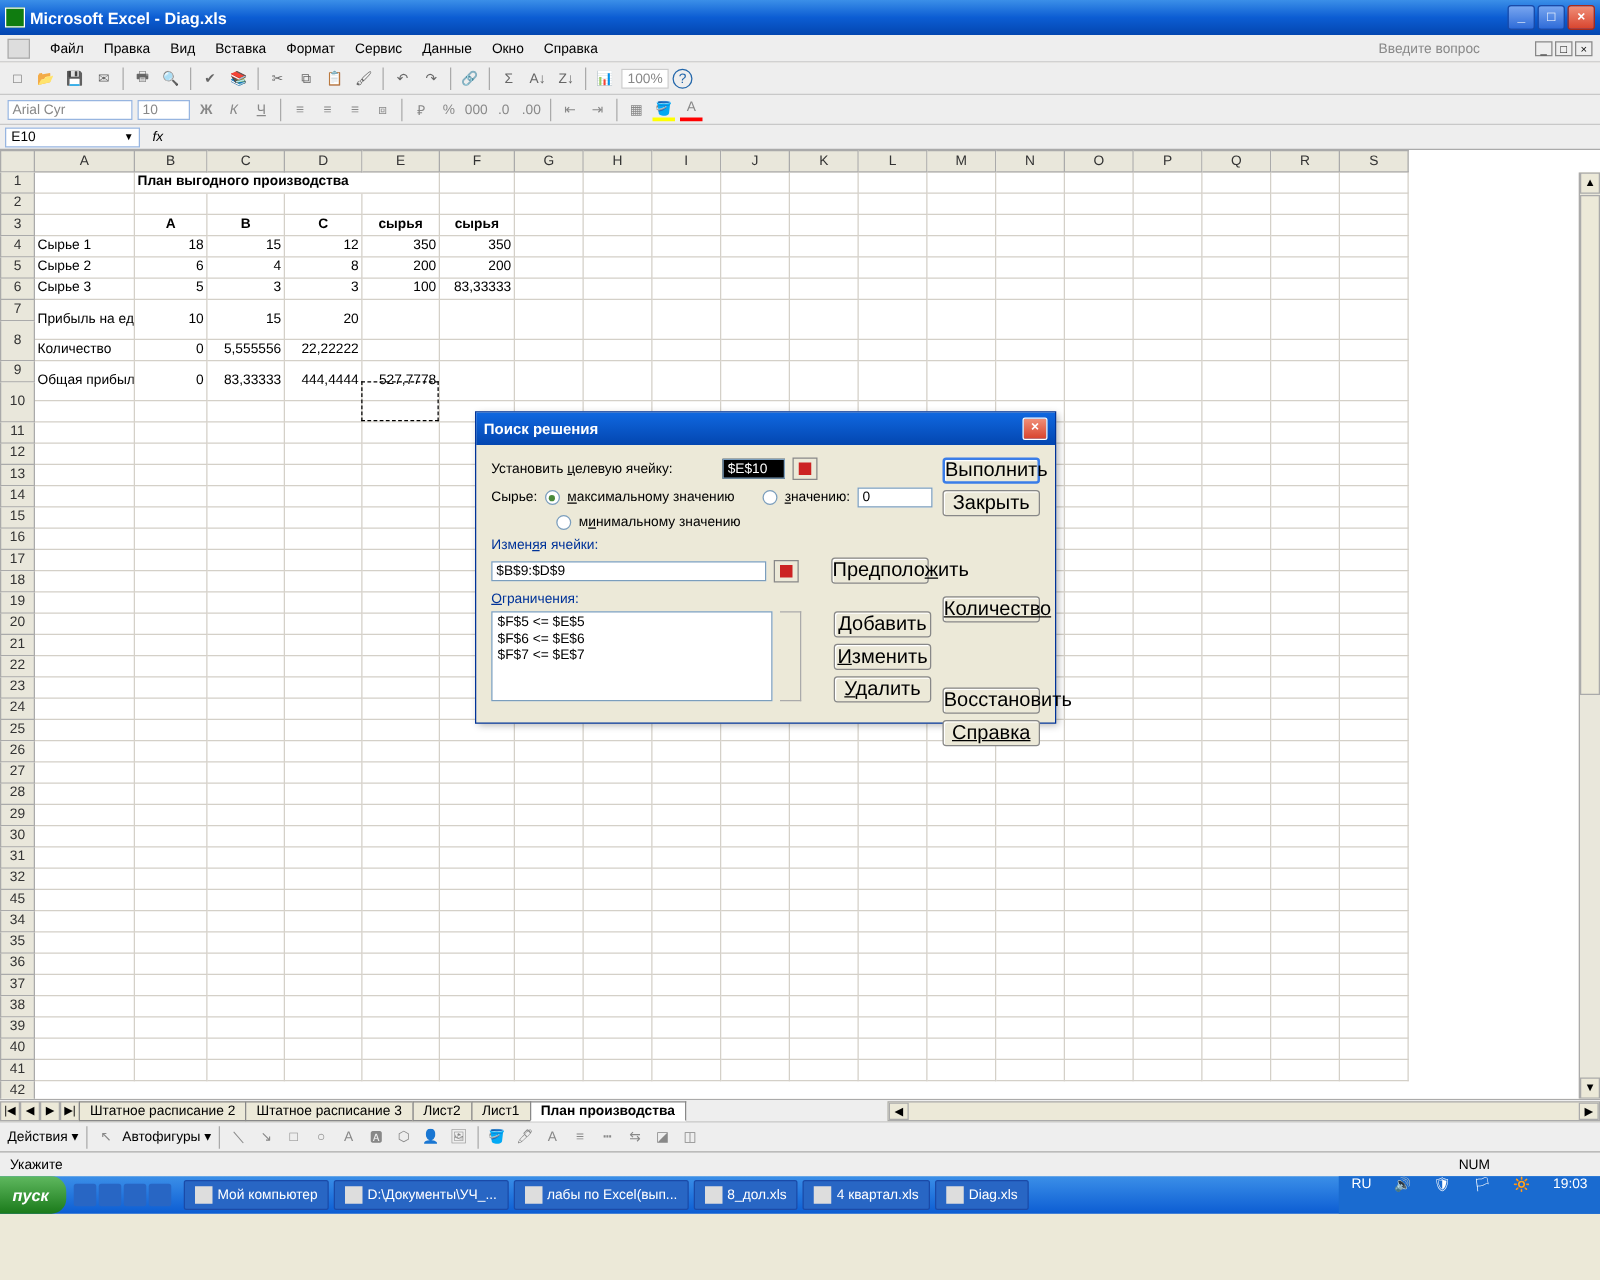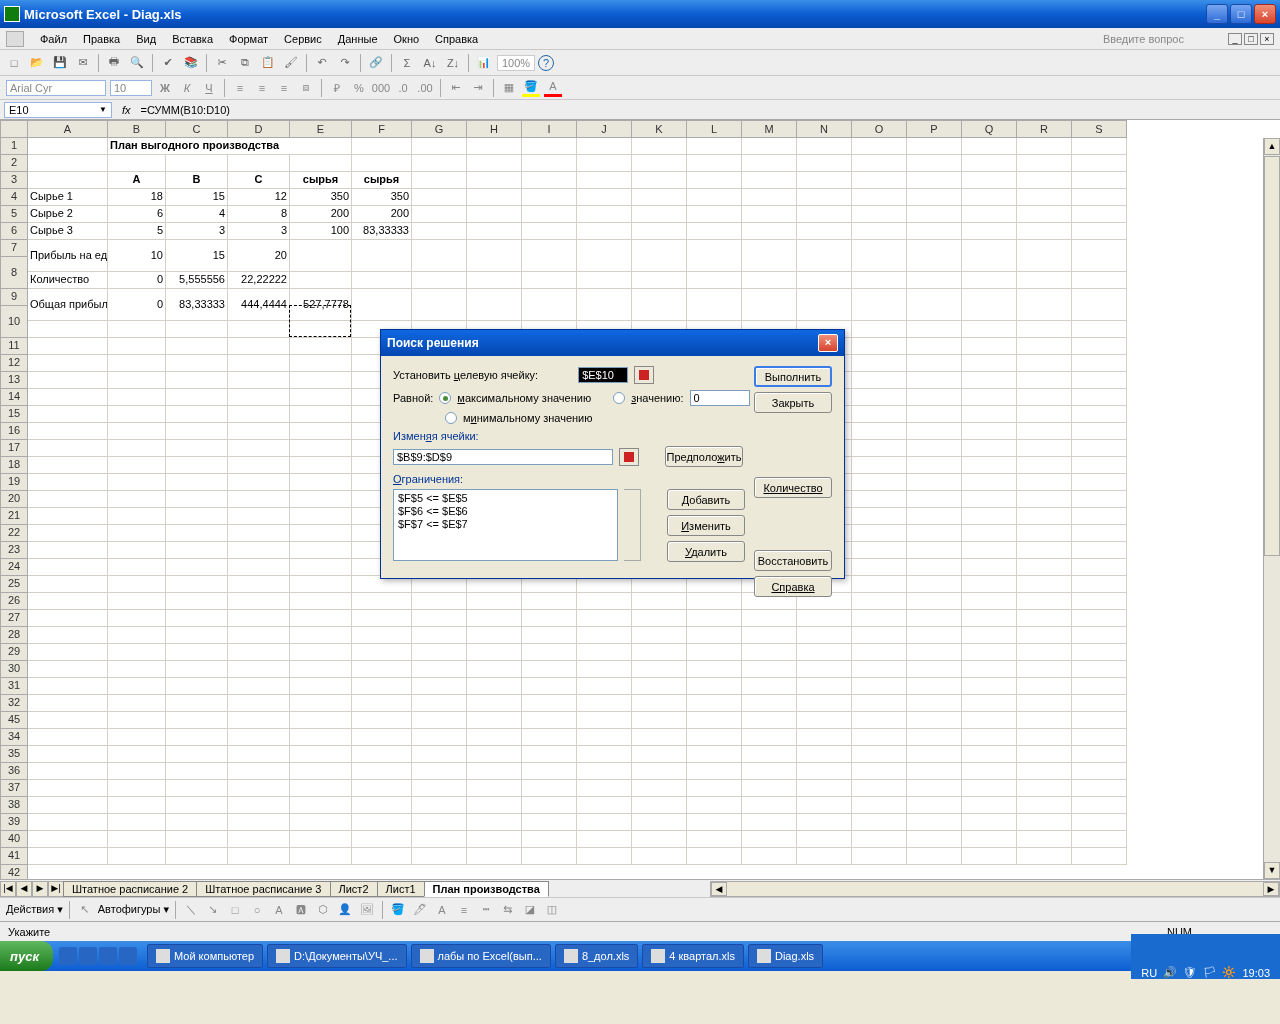--- a/index.html
+++ b/index.html
@@ -78,34 +78,34 @@
 .hscroll{margin-left:auto;width:570px;height:16px;background:#ece9d8;border:1px solid #aaa;display:flex;}
 .hscroll .harr{width:16px;border:1px solid #aaa;background:#ece9d8;text-align:center;font-size:9px;line-height:12px;}
 .hscroll .htrack{flex:1;}
 .draw-bar{height:24px;background:#eee;border-top:1px solid #c8c8c8;display:flex;align-items:center;padding:0 6px;gap:4px;font-size:11px;}
 .status-bar{height:20px;background:#eee;border-top:1px solid #aaa;display:flex;align-items:center;padding:0 8px;font-size:11px;}
 .status-bar .right{margin-left:auto;padding-right:80px;}
 .taskbar{height:30px;background:linear-gradient(#3b8fe8,#0c5dd3);display:flex;align-items:center;color:#fff;font-size:11px;}
 .start-btn{height:30px;padding:0 14px 0 10px;background:linear-gradient(#5fb85f,#1a7a1a);border-radius:0 12px 12px 0;font-weight:bold;font-style:italic;font-size:13px;display:flex;align-items:center;}
 .tb-item{height:24px;padding:0 8px;margin-left:4px;background:#2866c4;border:1px solid #1a4aa8;border-radius:2px;display:flex;align-items:center;gap:4px;max-width:150px;overflow:hidden;}
 .tb-item .ico{width:14px;height:14px;background:#ddd;flex-shrink:0;}
-.tray{margin-left:auto;height:45px;background:#1a6bd0;padding:0 10px;display:flex;align-items:flex-end;gap:6px;}
+.tray{margin-left:auto;height:30px;background:#1a6bd0;padding:0 10px;display:flex;align-items:flex-start;gap:18px;}
 .ql{display:flex;gap:2px;padding:0 6px;}
 .ql .qi{width:18px;height:18px;background:#2866c4;border-radius:2px;}
 
 
 .dialog{position:absolute;left:380px;top:329px;width:465px;background:#ece9d8;border:1px solid #003399;box-shadow:2px 2px 6px rgba(0,0,0,0.3);}
 .dlg-title{height:26px;background:linear-gradient(to bottom,#1068e0,#0346b0);color:#fff;display:flex;align-items:center;padding:0 6px;font-size:12px;font-weight:bold;}
 .dlg-close{margin-left:auto;width:20px;height:18px;background:linear-gradient(#f08f78,#d8442e);border:1px solid #fff;border-radius:2px;text-align:center;line-height:15px;font-size:11px;font-weight:bold;}
 .dlg-body{padding:10px 12px;font-size:11px;position:relative;}
 .dlg-row{display:flex;align-items:center;margin-bottom:6px;gap:6px;}
 .dlg-input{background:#fff;border:1px solid #7b9ebd;padding:1px 3px;font-size:11px;}
 .ref-btn{width:20px;height:18px;background:#ece9d8;border:1px solid #888;display:inline-flex;align-items:center;justify-content:center;}
 .ref-btn::after{content:"";width:10px;height:10px;background:#c22;}
-.dlg-btn{width:78px;height:21px;background:#ece9d8;border:1px solid #888;border-radius:3px;font-size:11px;cursor:default;box-shadow:inset 1px 1px #fff;}
+.dlg-btn{width:78px;height:21px;background:#ece9d8;border:1px solid #888;border-radius:3px;font-size:16px;cursor:default;box-shadow:inset 1px 1px #fff;}
 .dlg-btn.def{border:2px solid #3a7de8;}
 .radio{width:12px;height:12px;border:1px solid #7b9ebd;border-radius:50%;background:#fff;display:inline-flex;align-items:center;justify-content:center;}
 .radio.checked::after{content:"";width:5px;height:5px;background:#4a8a3a;border-radius:50%;}
 .groupline{color:#003399;font-size:11px;margin:6px 0 4px;}
 .constraint-list{width:225px;height:72px;background:#fff;border:1px solid #7b9ebd;padding:2px 4px;font-size:11px;line-height:13px;}
 .cl-scroll{width:17px;height:72px;background:#ece9d8;border:1px solid #aaa;border-left:none;}
 .side-btns{position:absolute;right:12px;top:10px;display:flex;flex-direction:column;gap:5px;}
 .u{text-decoration:underline;}
 </style>
 </head>
@@ -202,21 +202,20 @@
   <div class="fb-btn" style="border-bottom:3px solid #ff0;">🪣</div>
   <div class="fb-btn" style="border-bottom:3px solid #f00;">A</div>
 </div>
 
 <div class="formula-bar">
   <div class="name-box">
     <span>E10</span>
     <span class="dd">▼</span>
   </div>
   <span class="fx-label">fx</span>
-  <span class="fx-input">=СУММ(B10:D10)</span>
 </div>
 
 <div class="grid-area">
   <div class="col-headers" id="colheaders">
       <div class="corner"></div>
       <div class="ch" style="width:80px">A</div>
       <div class="ch" style="width:58px">B</div>
       <div class="ch" style="width:62px">C</div>
       <div class="ch" style="width:62px">D</div>
       <div class="ch" style="width:62px">E</div>
@@ -1259,21 +1258,21 @@
       <button class="dlg-btn"><span class="u">Справка</span></button>
     </div>
 
     <div class="dlg-row">
       <span>Установить <span class="u">ц</span>елевую ячейку:</span>
       <span style="width:28px;"></span>
       <input class="dlg-input" style="width: 50px; background: rgb(0, 0, 0); color: rgb(255, 255, 255);" value="$E$10">
       <span class="ref-btn"></span>
     </div>
     <div class="dlg-row">
-      <span>Равной:</span>
+      <span>Сырье:</span>
       <span class="radio checked"></span>
       <span><span class="u">м</span>аксимальному значению</span>
       <span style="width:10px;"></span>
       <span class="radio"></span>
       <span><span class="u">з</span>начению:</span>
       <input class="dlg-input" style="width: 60px;" value="0">
     </div>
     <div class="dlg-row" style="margin-left:52px;">
       <span class="radio"></span>
       <span>м<span class="u">и</span>нимальному значению</span>

